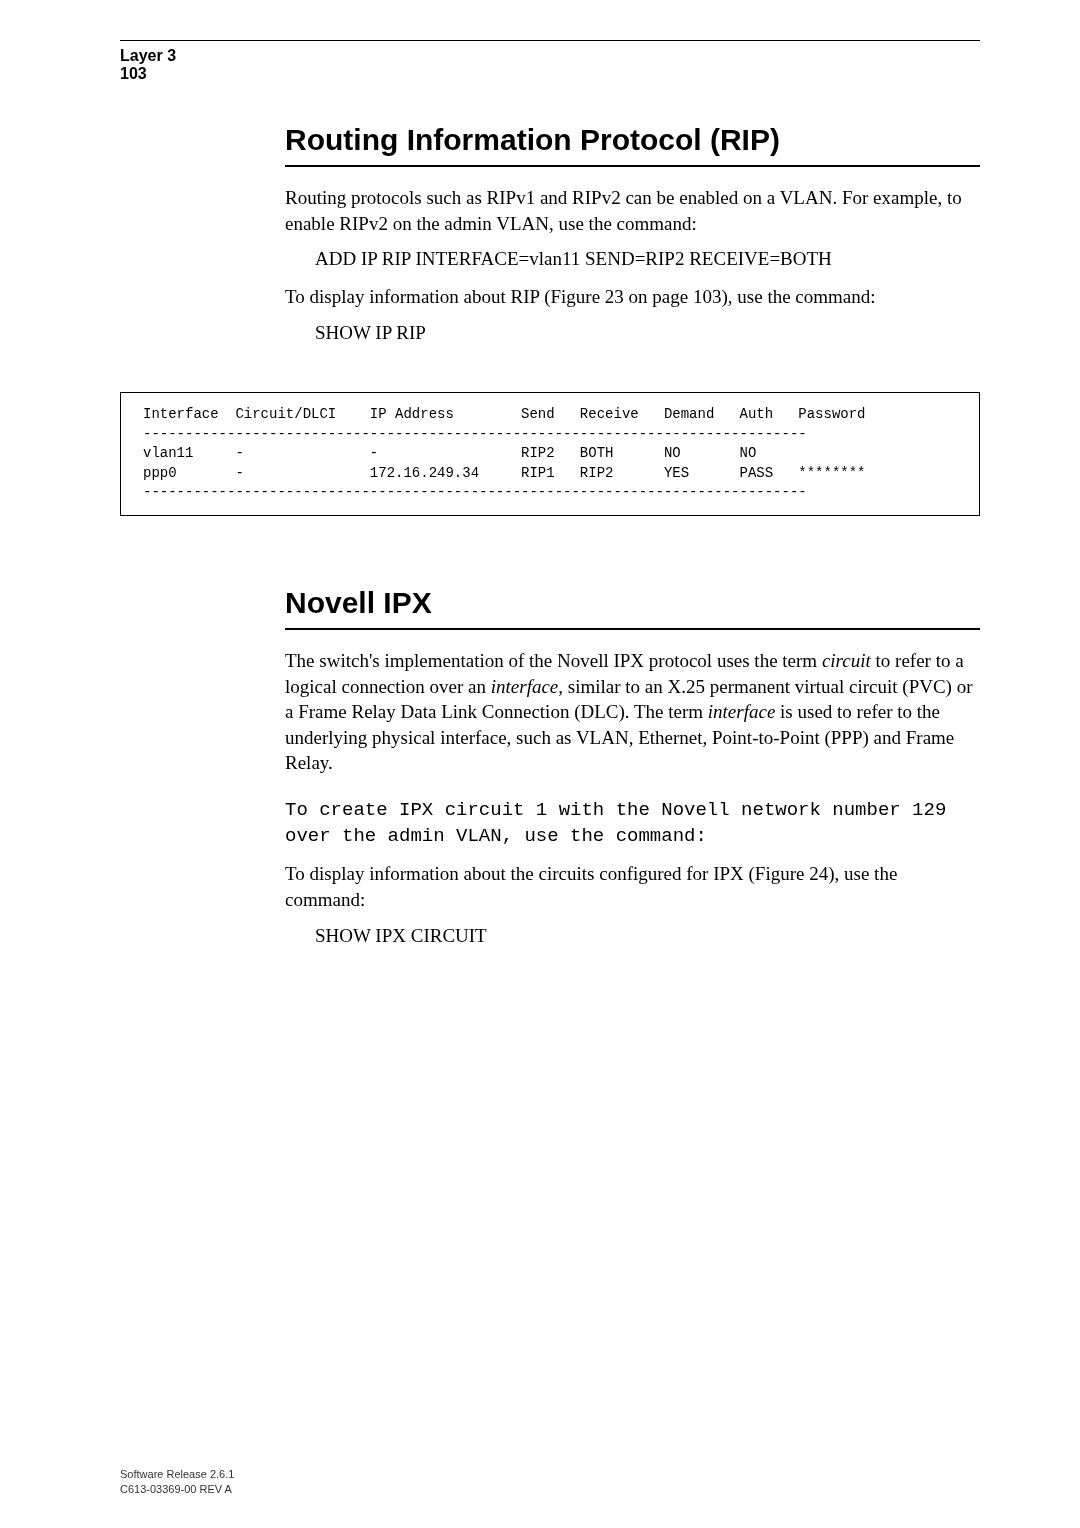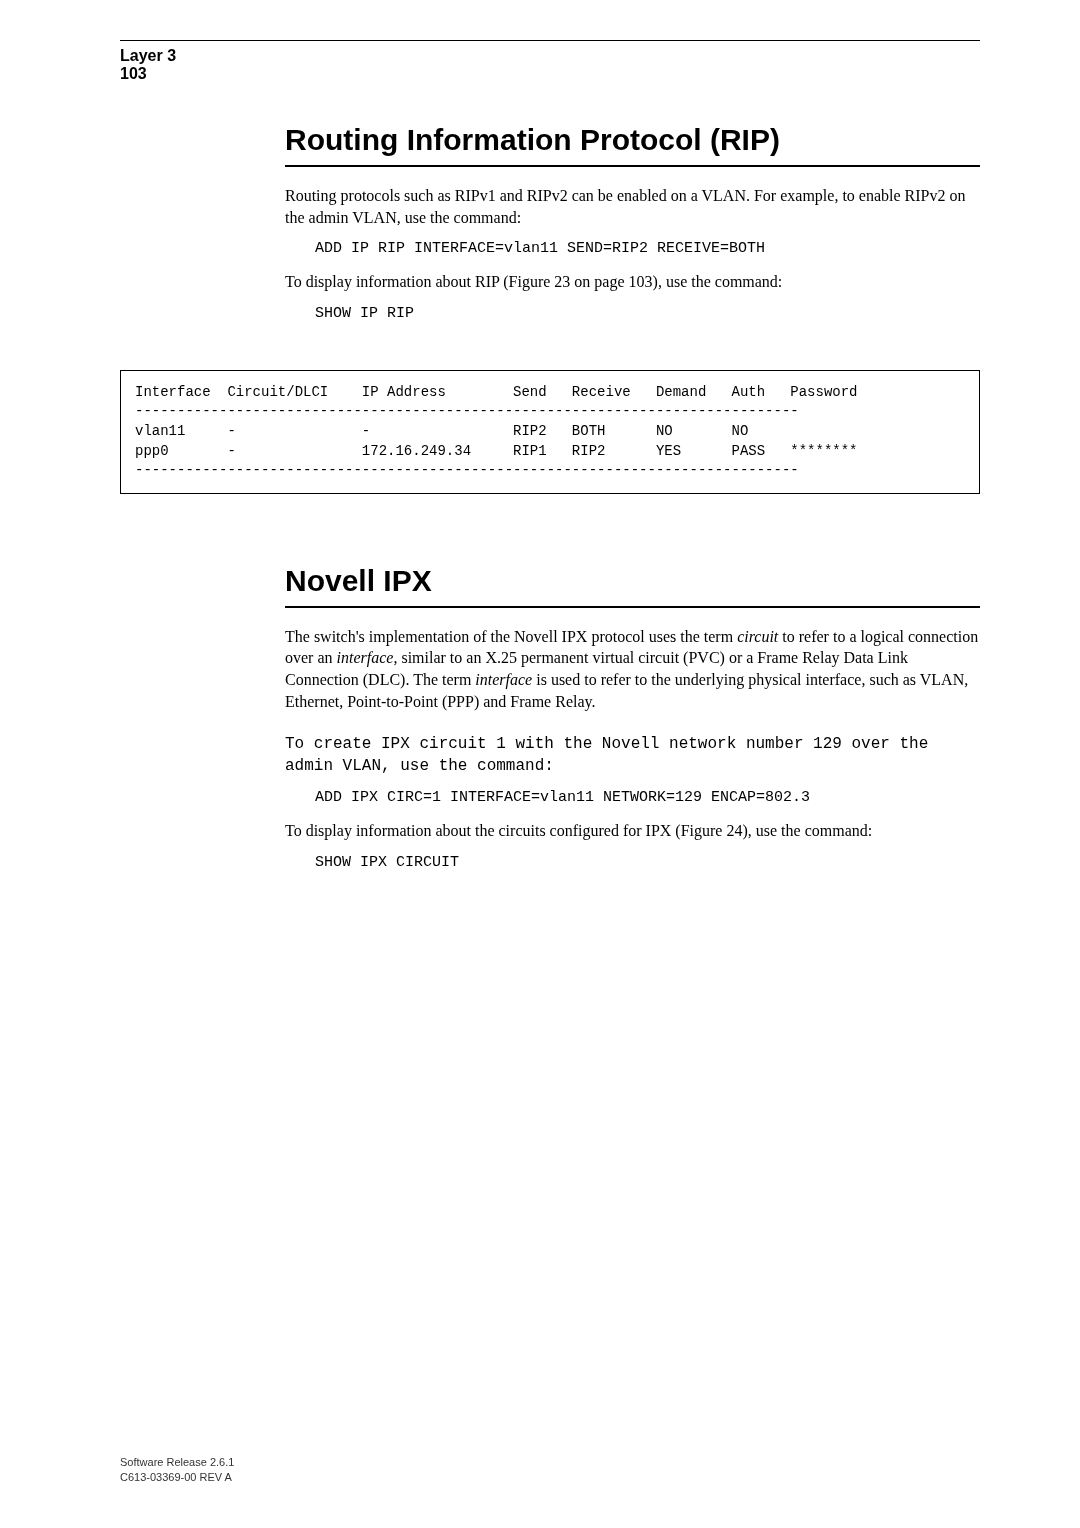--- a/index.html
+++ b/index.html
@@ -35,51 +35,51 @@
   h1.section-title {
     font-family: Arial, Helvetica, sans-serif;
     font-weight: bold;
     font-size: 30px;
     border-bottom: 2px solid #000;
     padding-bottom: 8px;
     margin-bottom: 18px;
     margin-top: 30px;
   }
   p.body {
-    font-size: 16px;
+    font-size: 19px;
     line-height: 1.35;
     margin-bottom: 12px;
   }
   pre.cmd {
-    font-family: Liberation Mono, monospace;
-    font-size: 15px;
+    font-family: Liberation Serif, serif;
+    font-size: 19px;
     margin: 6px 0 14px 30px;
     white-space: pre;
   }
   .fig-caption {
     font-family: Arial, Helvetica, sans-serif;
     font-weight: bold;
     font-size: 15px;
     margin: 20px 0 8px -165px;
   }
   .term-box {
     border: 1.5px solid #000;
     margin-left: -165px;
-    padding: 12px 14px;
+    padding: 12px 22px;
     font-family: "Courier New", Courier, monospace;
     font-size: 14px;
     line-height: 1.4;
     white-space: pre;
     overflow: hidden;
     margin-top: 48px;
   }
   .footer {
     position: absolute;
     left: 120px;
-    bottom: 44px;
+    bottom: 32px;
     font-family: Arial, Helvetica, sans-serif;
     font-size: 11px;
     line-height: 1.3;
     color: #333;
   }
 </style>
 </head>
 <body>
 
 <div class="topline"></div>
@@ -104,21 +104,20 @@
 ppp0       -               172.16.249.34     RIP1   RIP2      YES      PASS   ********
 -------------------------------------------------------------------------------</div>
 
   <h1 class="section-title" style="margin-top:70px;">Novell IPX</h1>
 
   <p class="body">
     <span>The switch's implementation of the Novell IPX protocol uses the term </span><em>circuit</em><span> to refer to a logical connection over an </span><em>interface</em><span>, similar to an X.25 permanent virtual circuit (PVC) or a Frame Relay Data Link Connection (DLC). The term </span><em>interface</em><span> is used to refer to the underlying physical interface, such as VLAN, Ethernet, Point-to-Point (PPP) and Frame Relay.</span>
   </p>
 
   <p class="body" style="margin-top:22px;font-family:Liberation Mono, monospace;">To create IPX circuit 1 with the Novell network number 129 over the admin VLAN, use the command:</p>
-  <pre class="cmd">ADD IPX CIRC=1 INTERFACE=vlan11 NETWORK=129 ENCAP=802.3</pre>
 
   <p class="body">To display information about the circuits configured for IPX (Figure 24), use the command:</p>
   <pre class="cmd">SHOW IPX CIRCUIT</pre>
 
 </div>
 
 <div class="footer">
   <div>Software Release 2.6.1</div>
   <div>C613-03369-00 REV A</div>
 </div>

